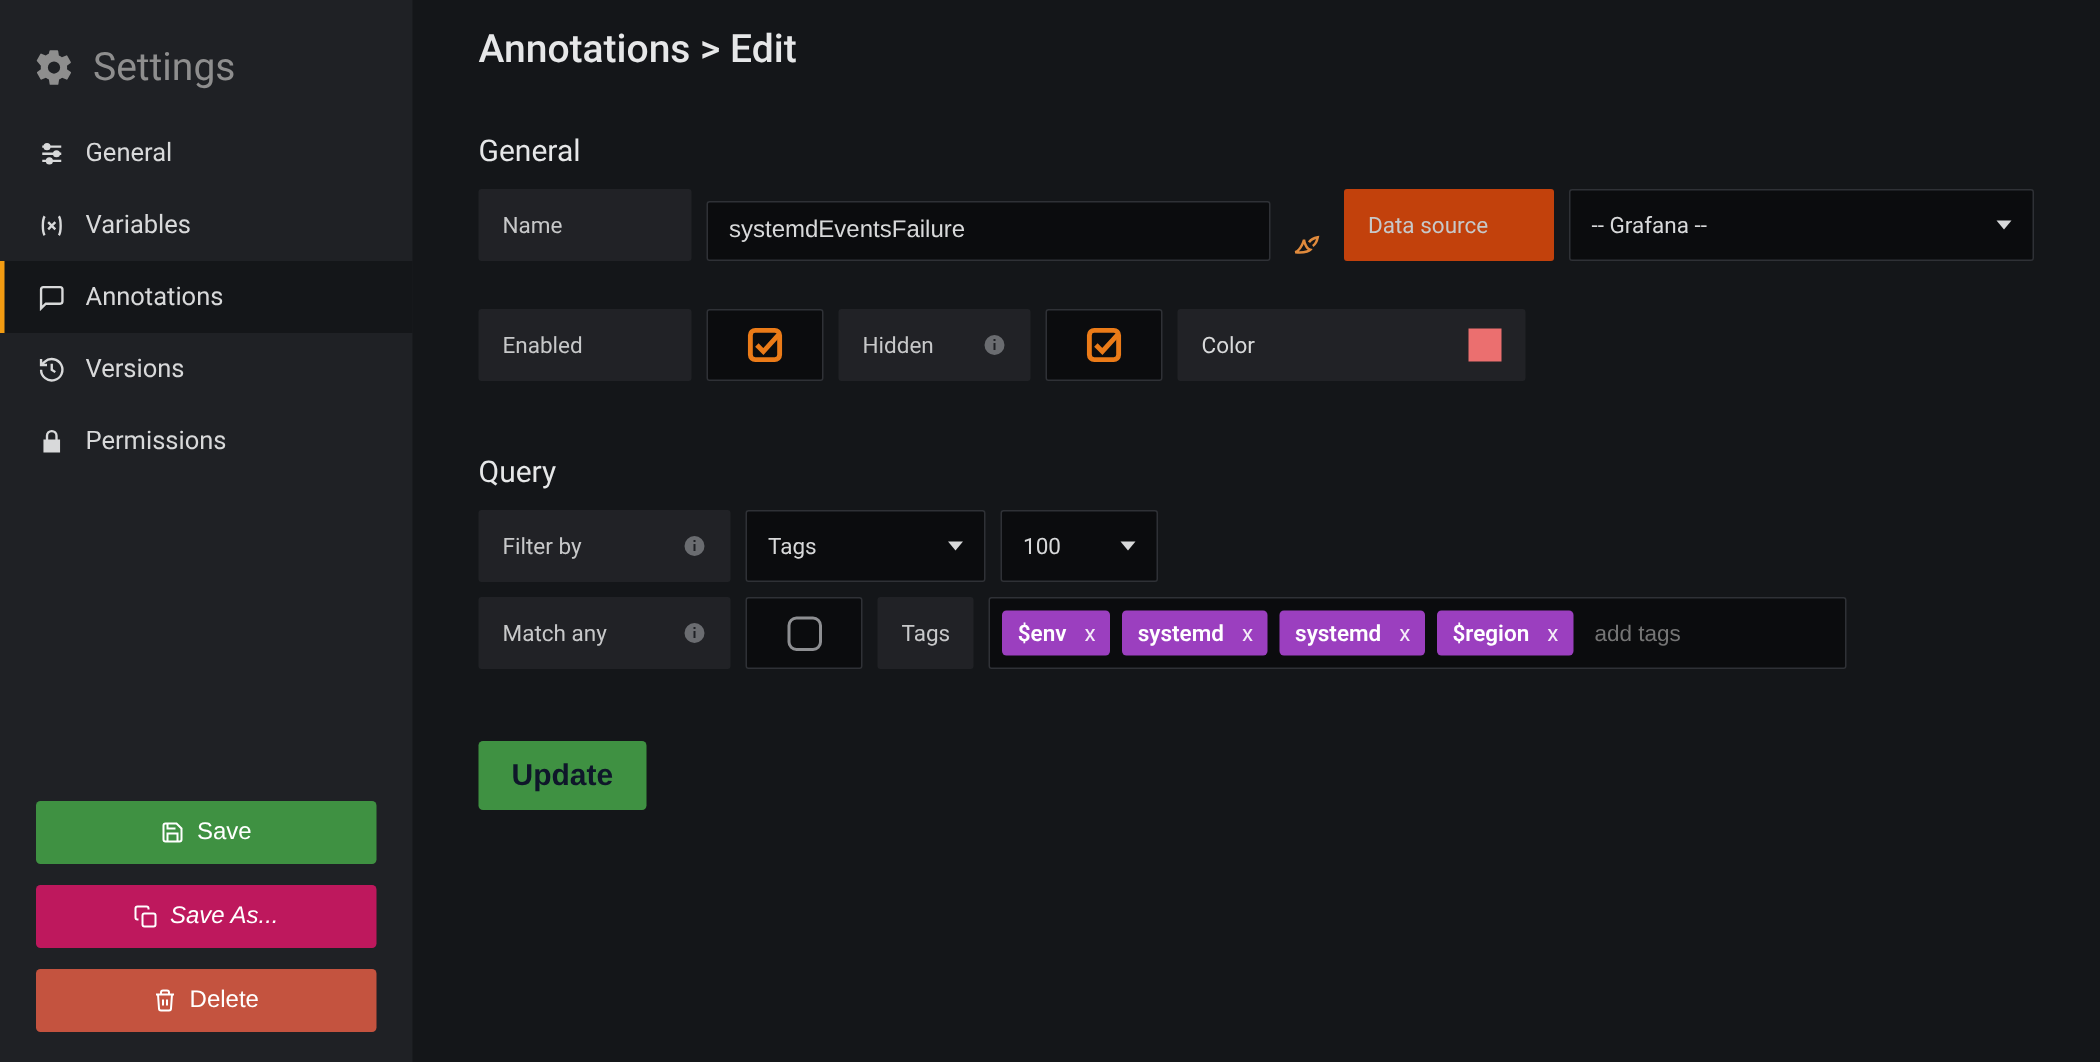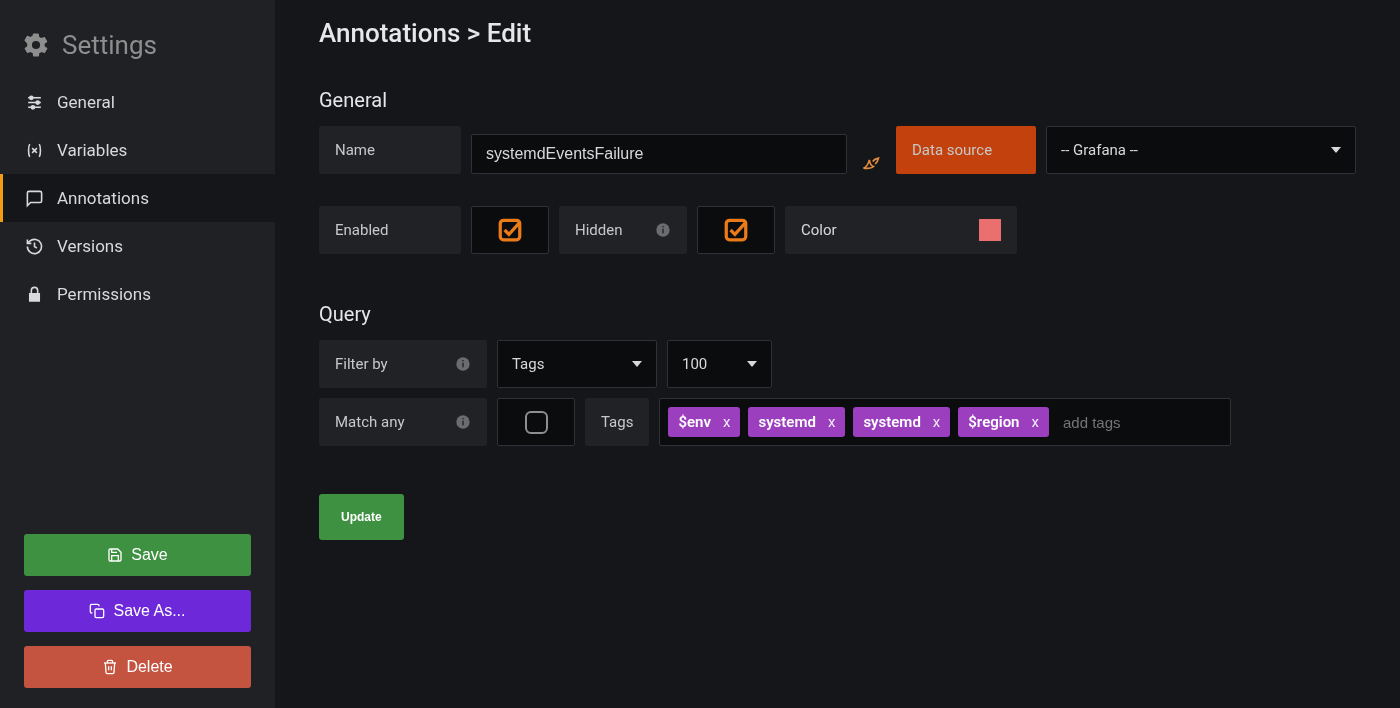--- a/index.html
+++ b/index.html
@@ -66,21 +66,21 @@
     gap: 8px;
     border: none;
     border-radius: 3px;
     font-size: 16px;
     font-weight: 500;
     color: #fff;
     cursor: pointer;
   }
   .btn .icon { width: 16px; height: 16px; }
   .btn-green  { background: #3f9142; }
-  .btn-dark   { background: #6d28d9; }
+  .btn-dark   { background: #be185d; font-style: italic; }
   .btn-red    { background: #c4533f; }
 
   
   .main {
     flex: 1;
     padding: 18px 44px;
     overflow: auto;
   }
   .breadcrumb {
     font-size: 26px;
@@ -243,25 +243,25 @@
     border:none;
     outline:none;
     color:#aaa;
     font-size:15px;
     width:165px;
     padding-left:6px;
   }
 
   .update-btn {
     background:#3f9142;
-    color:#ffffff;
+    color:#0f172a;
     border:none;
     height:46px;
     padding:0 22px;
-    font-size:12px;
+    font-size:20px;
     font-weight:600;
     border-radius:3px;
     cursor:pointer;
   }
 
   .row32 { margin-top:32px; }
 </style>
 </head>
 <body>
 

